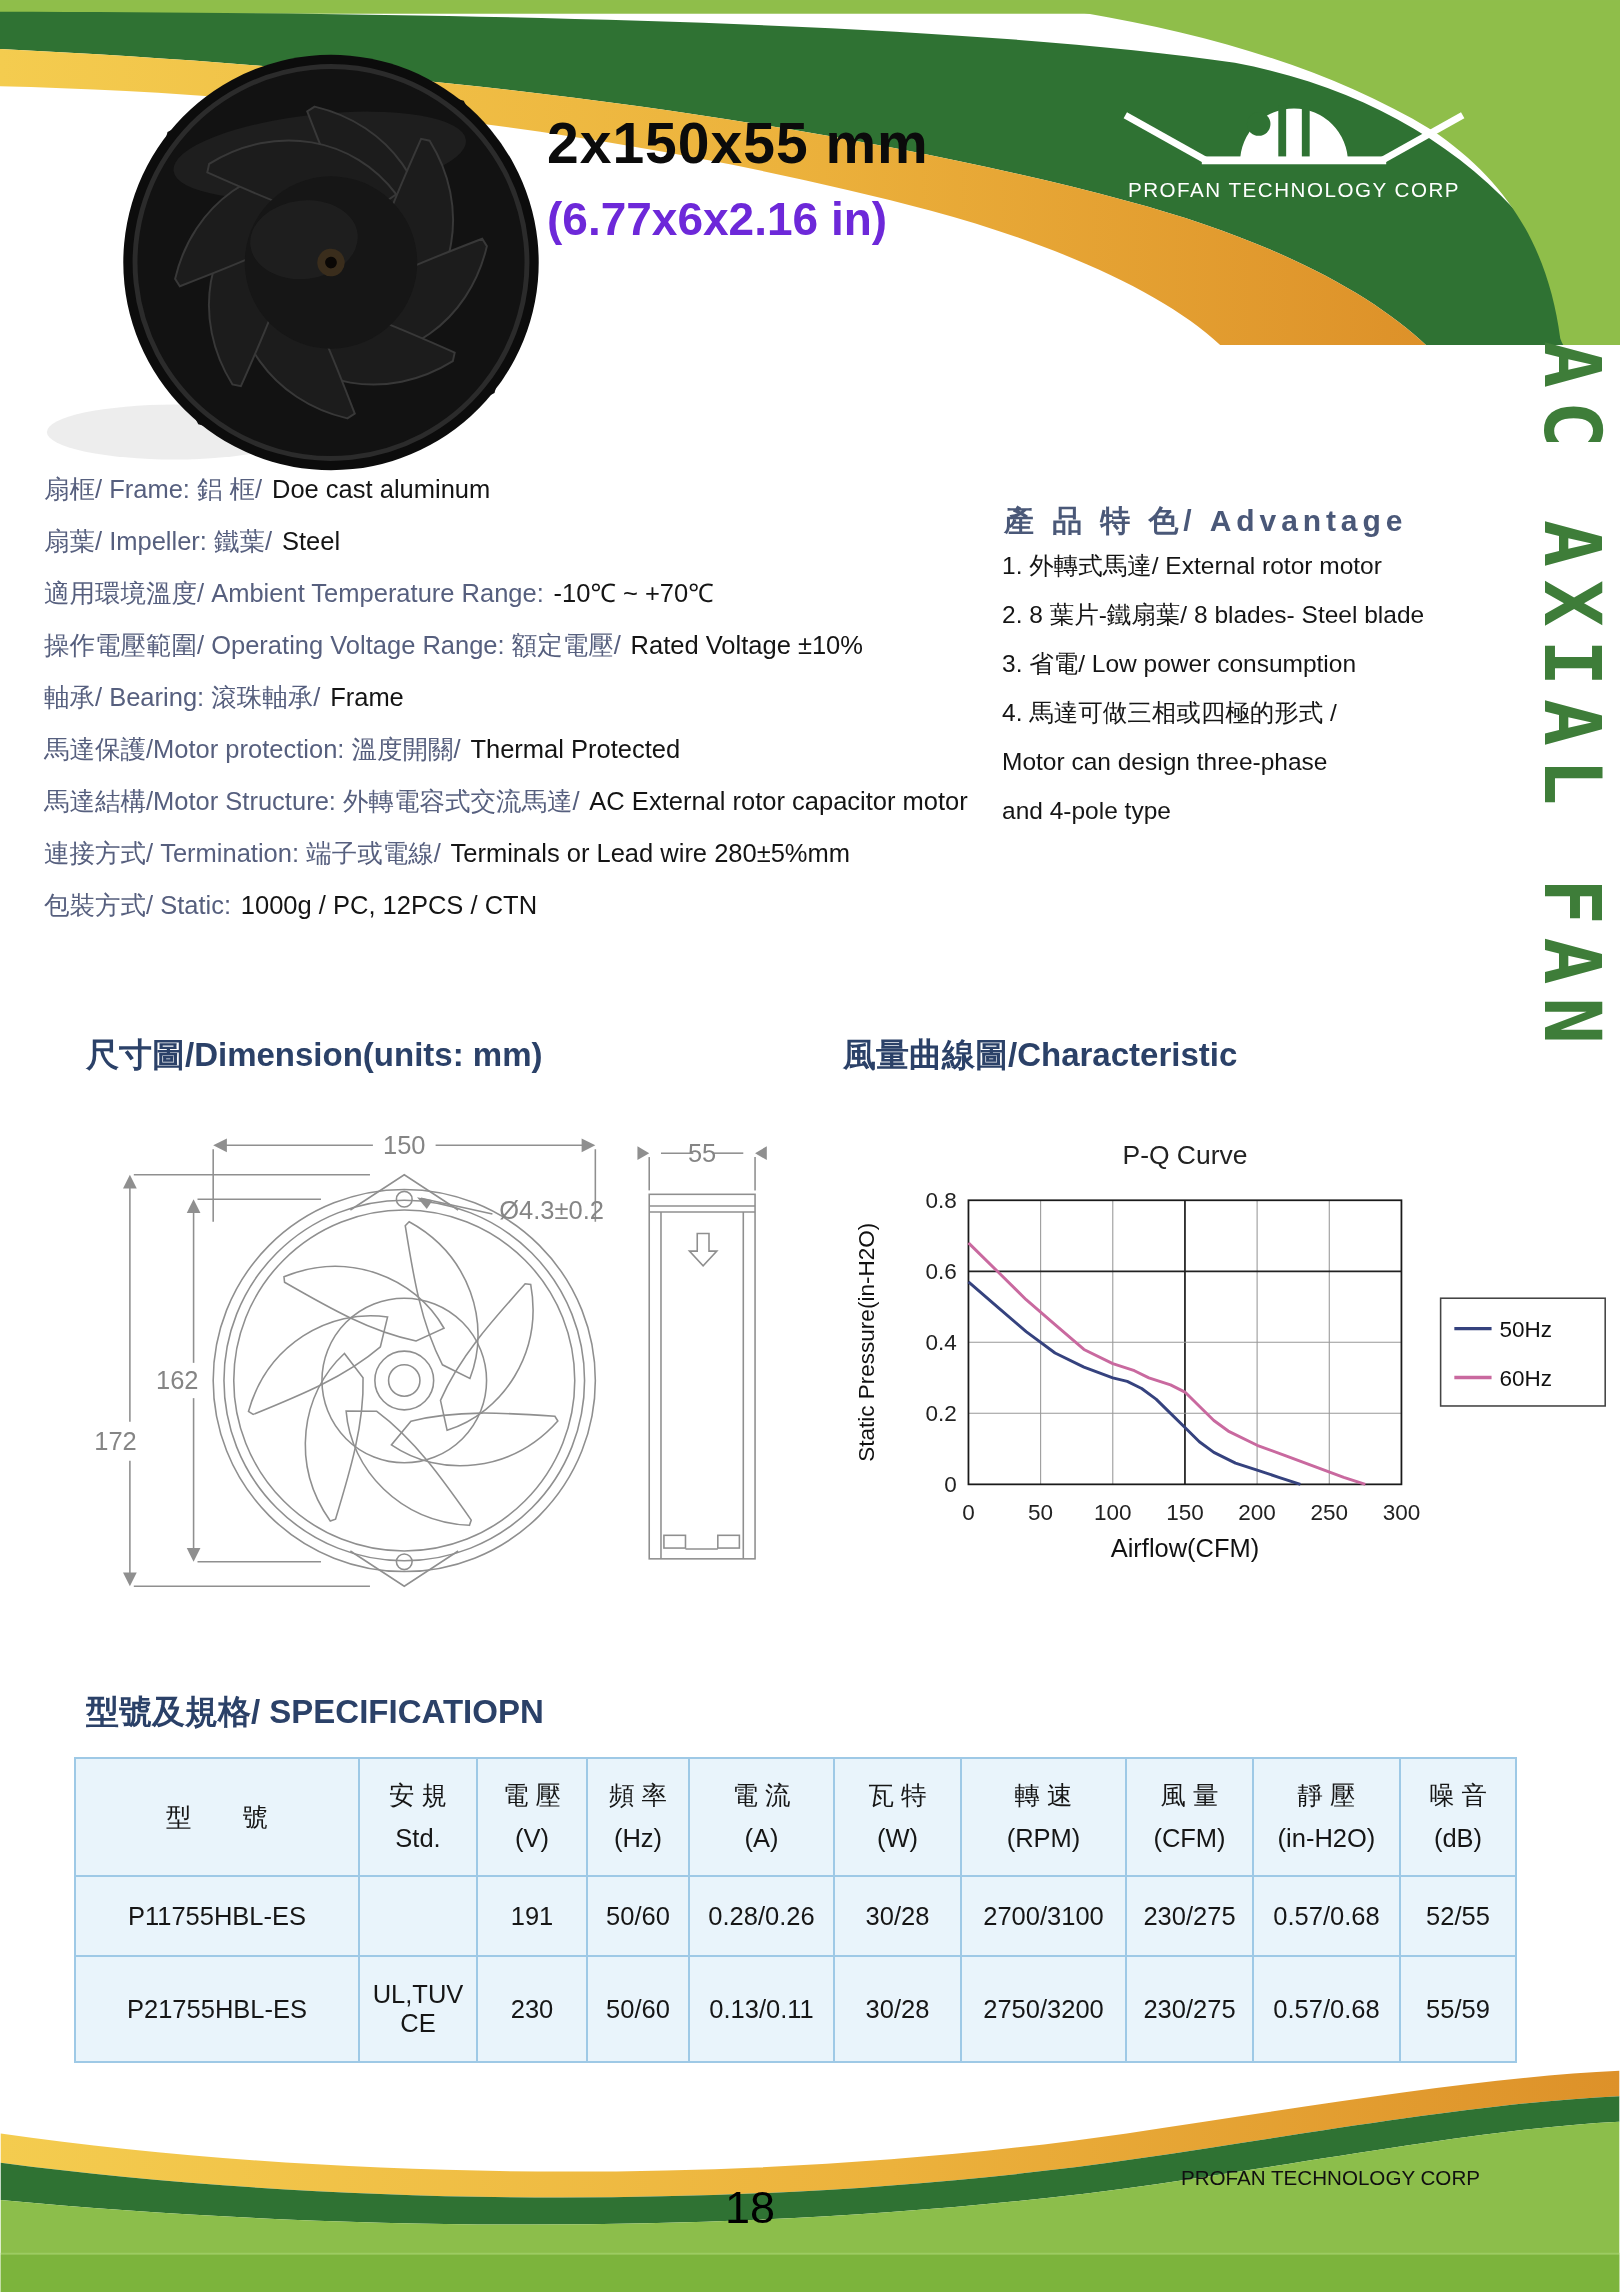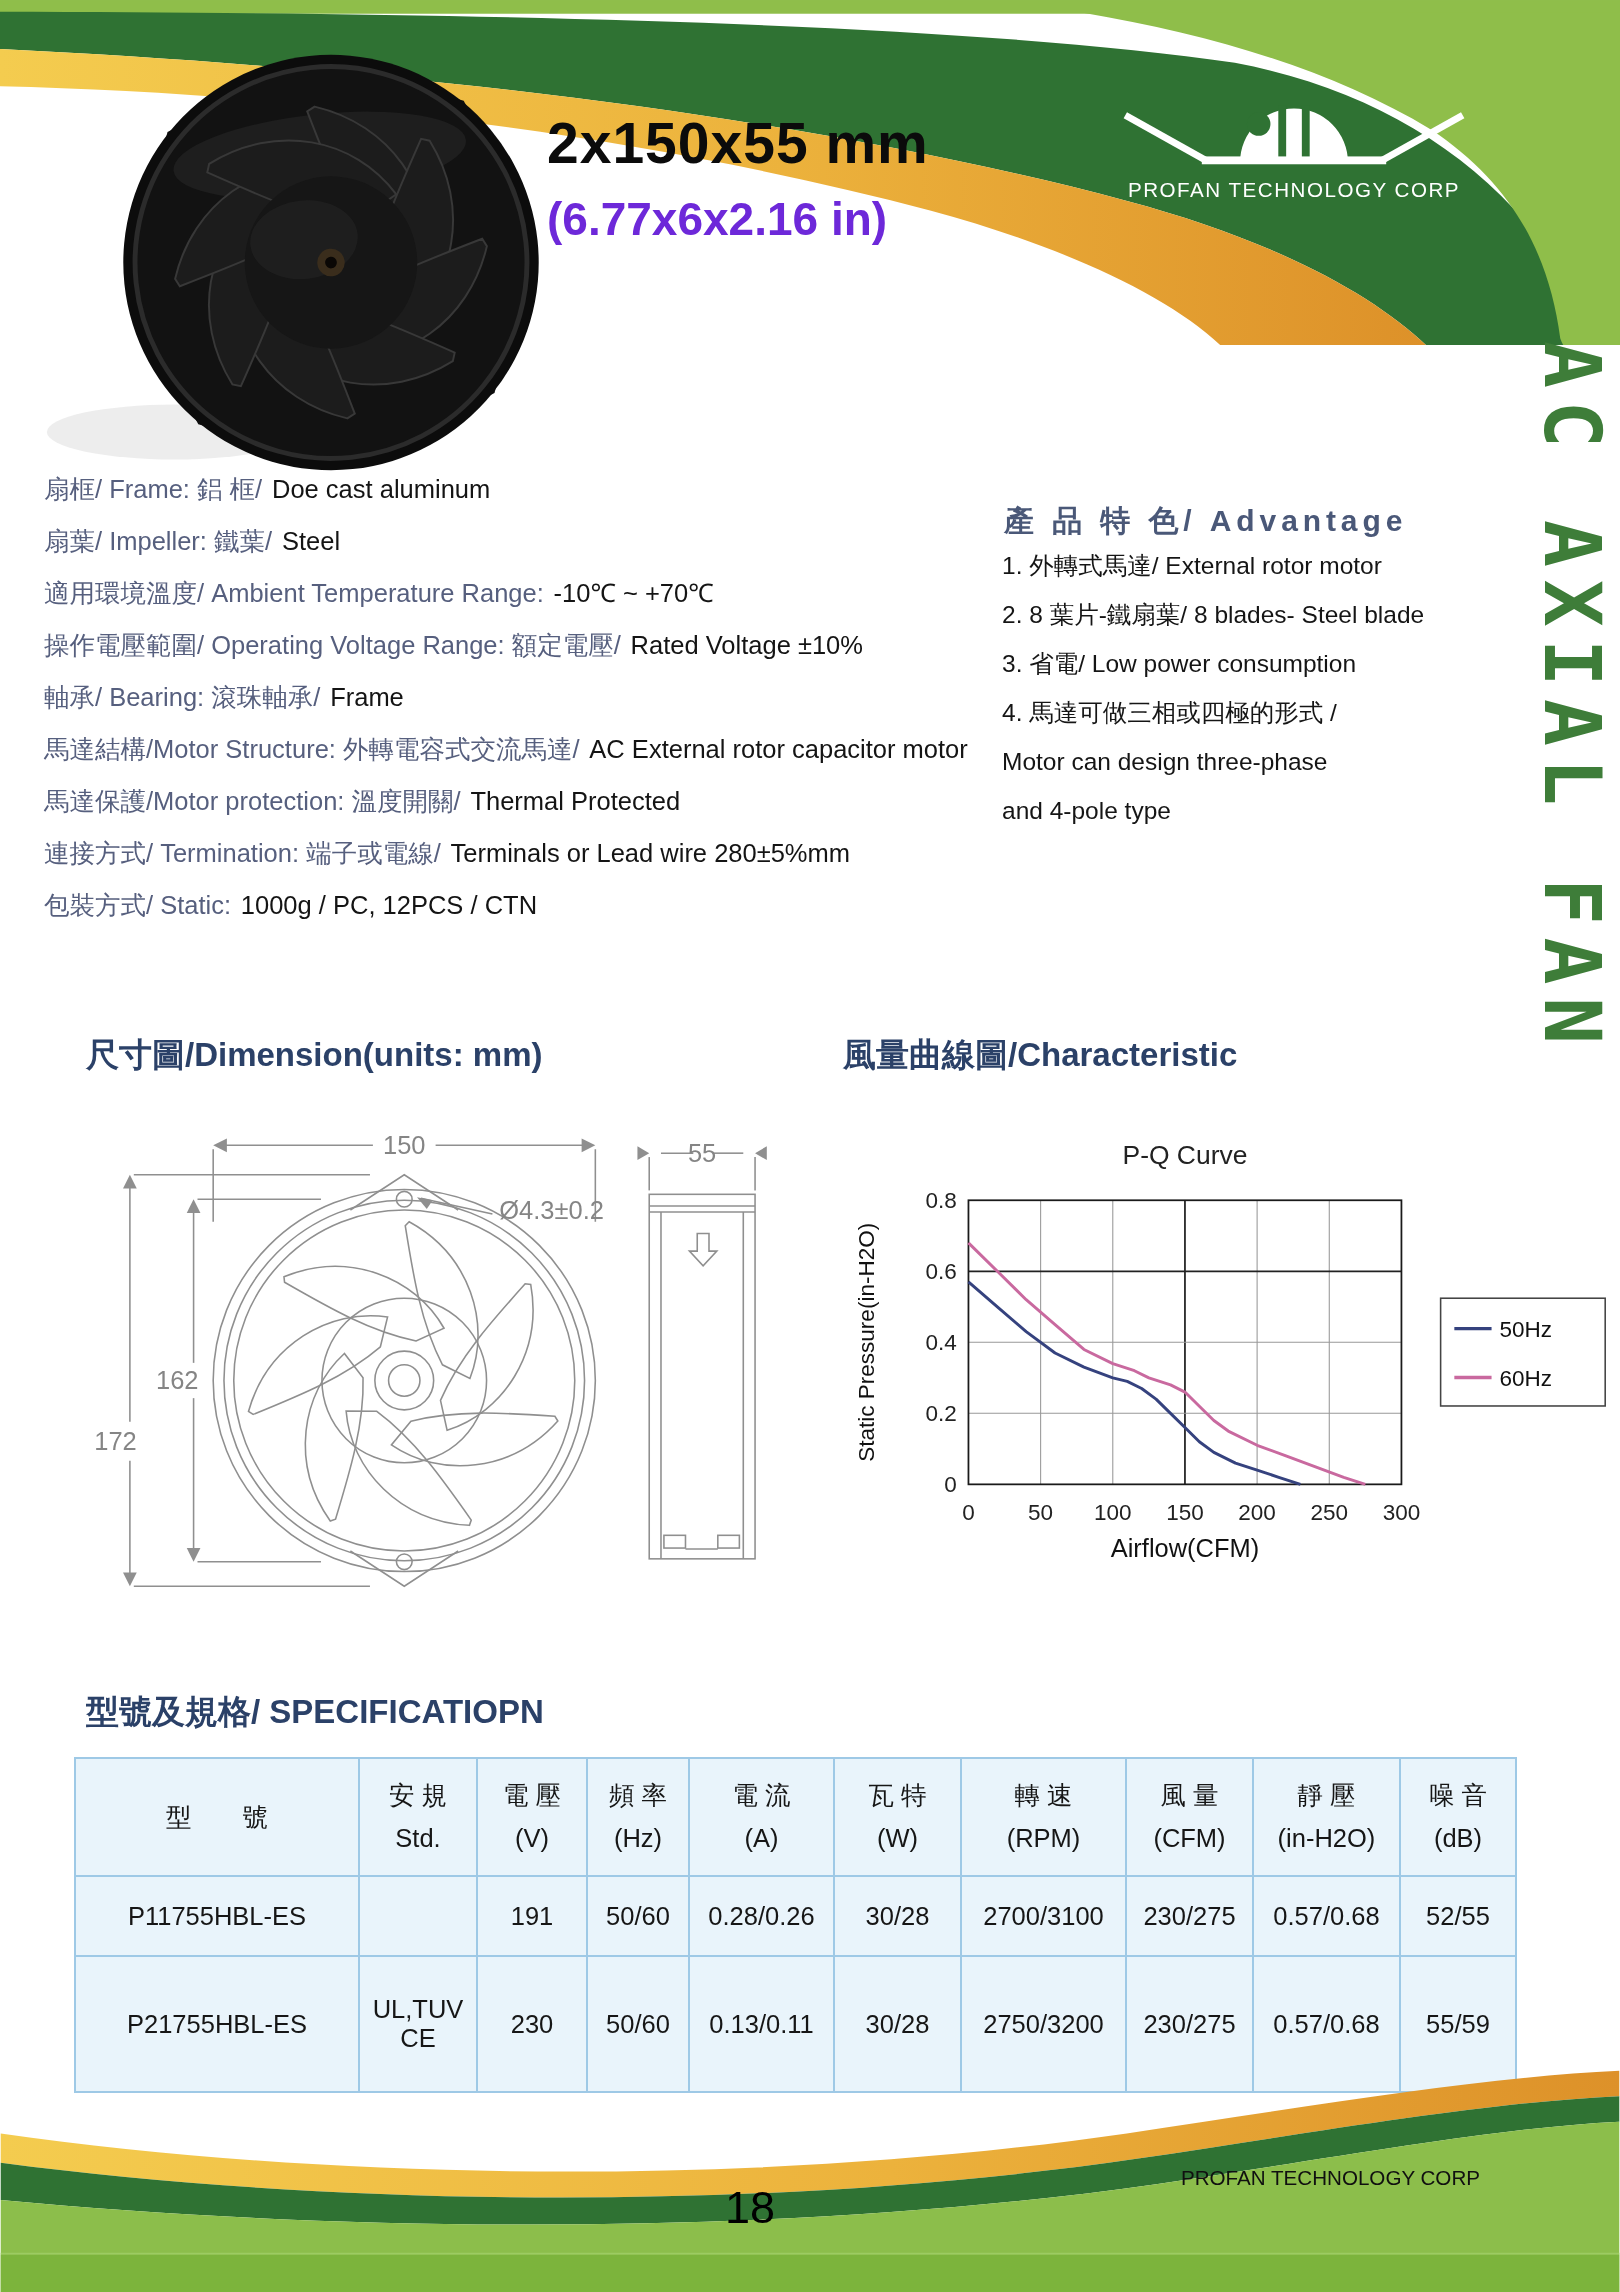--- a/index.html
+++ b/index.html
@@ -97,22 +97,22 @@
   </div>
 
   <div id="side-banner" class="abs">AC AXIAL FAN</div>
 
   <ul id="spec-list" class="abs">
       <li><span class="lab">扇框/ Frame:  鋁 框/</span><span class="val">Doe cast aluminum</span></li>
       <li><span class="lab">扇葉/ Impeller:  鐵葉/</span><span class="val">Steel</span></li>
       <li><span class="lab">適用環境溫度/ Ambient Temperature Range:</span><span class="val">-10℃ ~ +70℃</span></li>
       <li><span class="lab">操作電壓範圍/ Operating Voltage Range:  額定電壓/</span><span class="val">Rated Voltage ±10%</span></li>
       <li><span class="lab">軸承/ Bearing:  滾珠軸承/</span><span class="val">Frame</span></li>
+      <li><span class="lab">馬達保護/Motor protection:  溫度開關/</span><span class="val">Thermal Protected</span></li>
       <li><span class="lab">馬達結構/Motor Structure:  外轉電容式交流馬達/</span><span class="val">AC External rotor capacitor motor</span></li>
-      <li><span class="lab">馬達保護/Motor protection:  溫度開關/</span><span class="val">Thermal Protected</span></li>
       <li><span class="lab">連接方式/ Termination:  端子或電線/</span><span class="val">Terminals or Lead wire 280±5%mm</span></li>
       <li><span class="lab">包裝方式/ Static:</span><span class="val">1000g / PC, 12PCS / CTN</span></li>
     </ul>
 
   <div id="adv-heading" class="abs">產 品 特 色/ Advantage</div>
   <div id="adv-list" class="abs">
       <div class="adv-item">1. 外轉式馬達/ External rotor motor</div>
       <div class="adv-item">2. 8 葉片-鐵扇葉/ 8 blades- Steel blade</div>
       <div class="adv-item">3. 省電/  Low power consumption</div>
       <div class="adv-item">4. 馬達可做三相或四極的形式  /
@@ -267,21 +267,21 @@
           <td></td>
           <td>191</td>
           <td>50/60</td>
           <td>0.28/0.26</td>
           <td>30/28</td>
           <td>2700/3100</td>
           <td>230/275</td>
           <td>0.57/0.68</td>
           <td>52/55</td>
         </tr>
-        <tr style="height: 136px;">
+        <tr style="height: 106px;">
           <td>P21755HBL-ES</td>
           <td>UL,TUV
 CE</td>
           <td>230</td>
           <td>50/60</td>
           <td>0.13/0.11</td>
           <td>30/28</td>
           <td>2750/3200</td>
           <td>230/275</td>
           <td>0.57/0.68</td>

